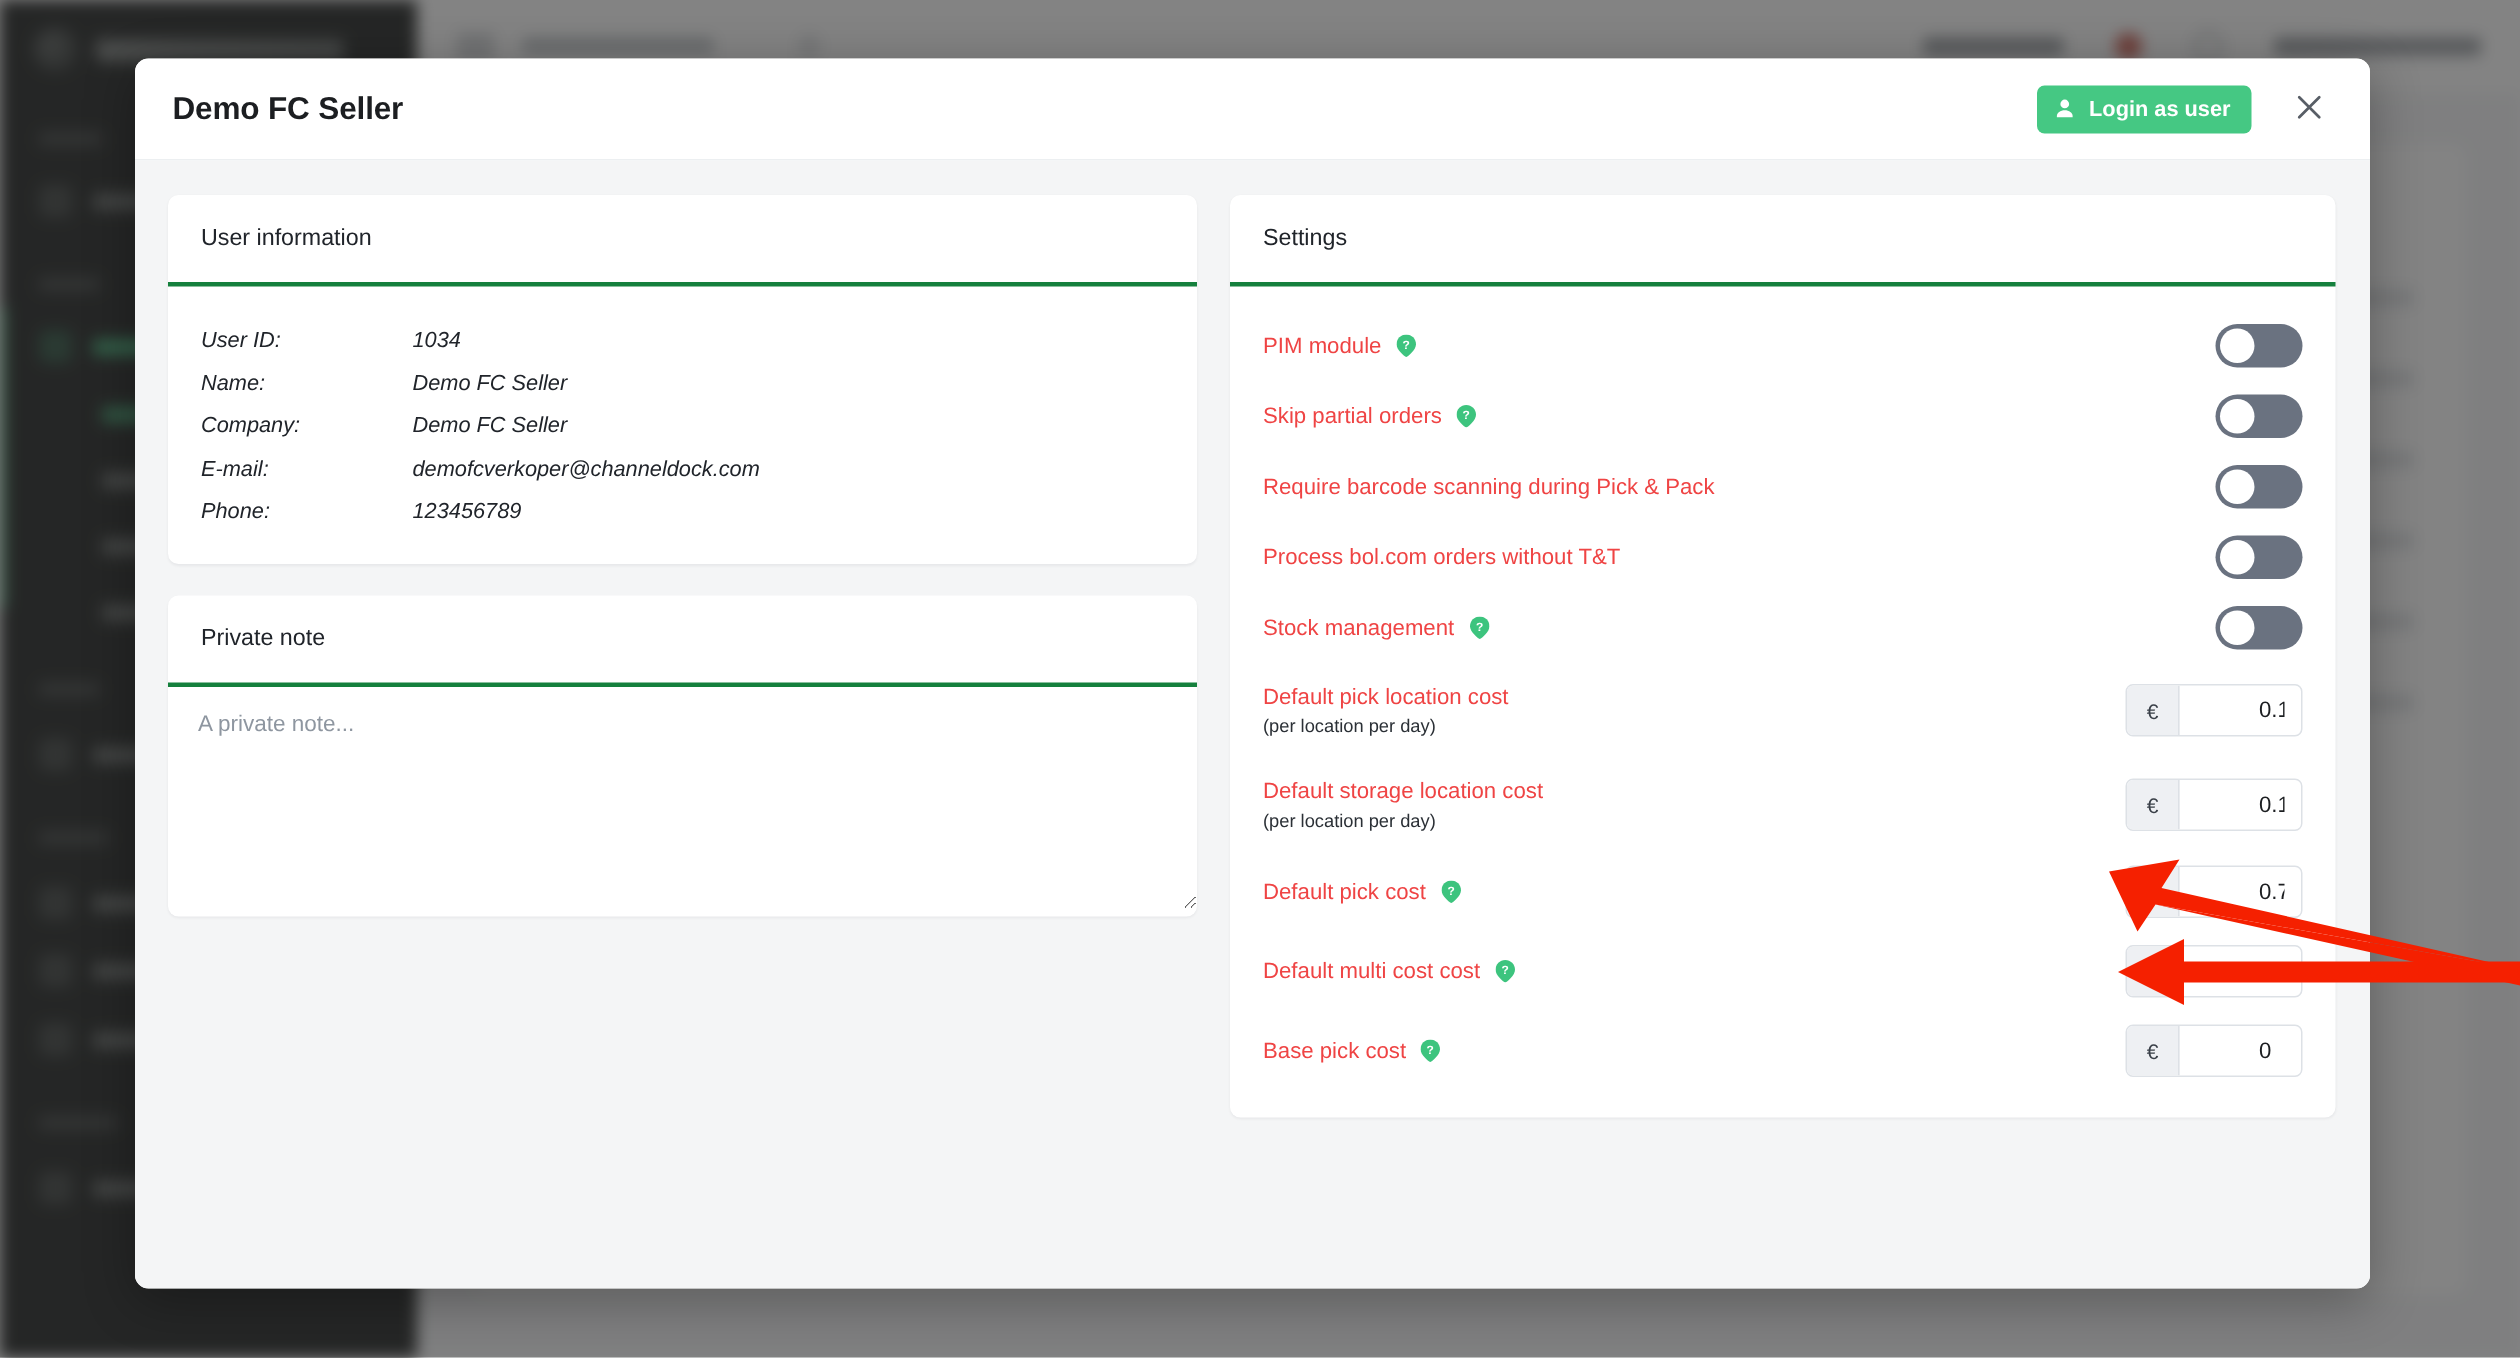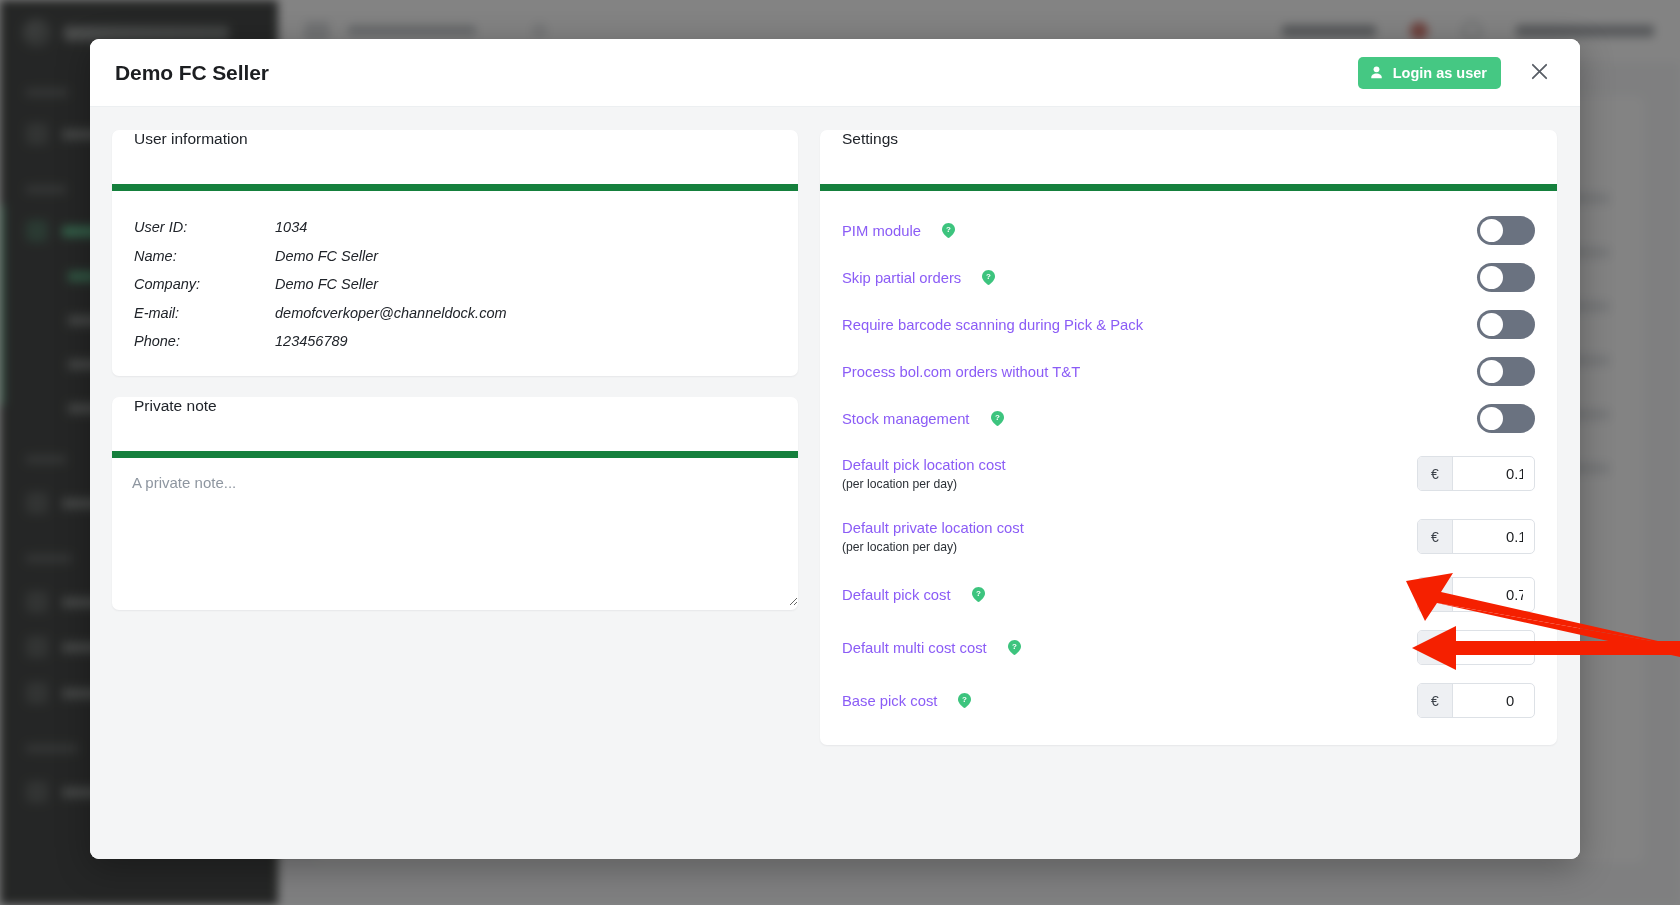--- a/index.html
+++ b/index.html
@@ -108,22 +108,22 @@
   }
   .col { display: flex; flex-direction: column; gap: 21px; }
   .col-left { width: 686px; flex: 0 0 686px; }
   .col-right { flex: 1; }
 
   .card {
     background: #ffffff; border-radius: 7px;
     box-shadow: 0 1px 2px rgba(16,24,40,0.06);
   }
   .card-header {
-    height: 61px; display: flex; align-items: flex-start; padding: 0 22px;
-    border-bottom: 7px solid #15803d;
+    height: 61px; display: flex; align-items: center; padding: 0 22px;
+    border-bottom: 3px solid #15803d;
   }
   .card-header h3 { font-size: 15.5px; font-weight: normal; color: #20242a; }
 
   
   .info-body { padding: 22px 22px 20px 22px; font-style: italic; }
   .info-row { display: flex; font-size: 14.5px; color: #20242a; line-height: 28.5px; }
   .info-label { width: 141px; flex: 0 0 141px; }
   .info-value { }
 
   
@@ -136,21 +136,21 @@
   }
   .note-area::placeholder { color: #8e96a0; }
 
   
   .settings-body { padding: 16px 22px 18px 22px; }
   .setting-row {
     display: flex; align-items: center; min-height: 47px; gap: 12px;
   }
   .setting-label-wrap { display: flex; flex-direction: column; justify-content: center; }
   .setting-label {
-    font-size: 14.8px; color: #8b5cf6; display: flex; align-items: center; gap: 21px;
+    font-size: 14.8px; color: #ef4444; display: flex; align-items: center; gap: 10px;
   }
   .setting-sub { font-size: 12.2px; color: #2b3036; margin-top: 4px; }
   .help-icon { display: inline-flex; }
   .setting-control { margin-left: auto; display: flex; align-items: center; }
 
   .toggle {
     width: 58px; height: 29px; border-radius: 15px; background: #6a7280;
     position: relative; cursor: pointer; border: none; padding: 0; flex: 0 0 58px;
   }
   .toggle .knob {
@@ -446,21 +446,21 @@
               <div class="money-input">
                 <div class="money-prefix">€</div>
                 <input type="text" value="0.10" style="">
               </div>
             </div>
           </div>
 
           <div class="setting-row" style="min-height:63px;">
             <div class="setting-label-wrap">
               <div class="setting-label">
-                <span>Default private location cost</span>
+                <span>Default storage location cost</span>
               </div>
               <div class="setting-sub">(per location per day)</div>
             </div>
             <div class="setting-control">
               <div class="money-input">
                 <div class="money-prefix">€</div>
                 <input type="text" value="0.10" style="">
               </div>
             </div>
           </div>

